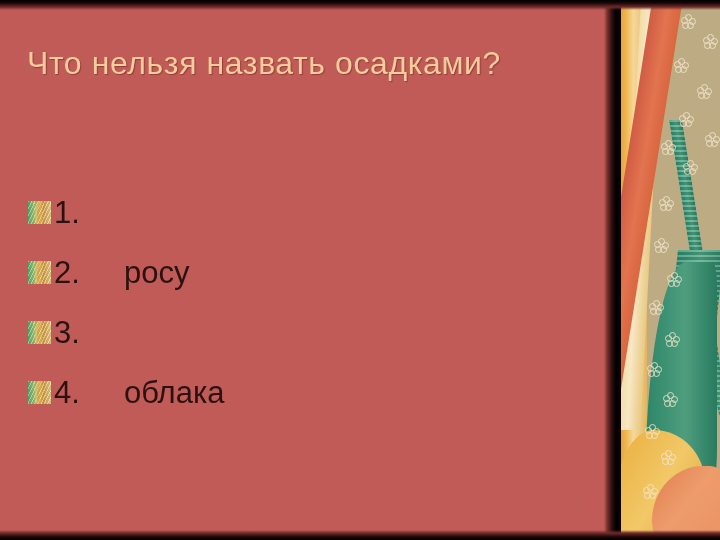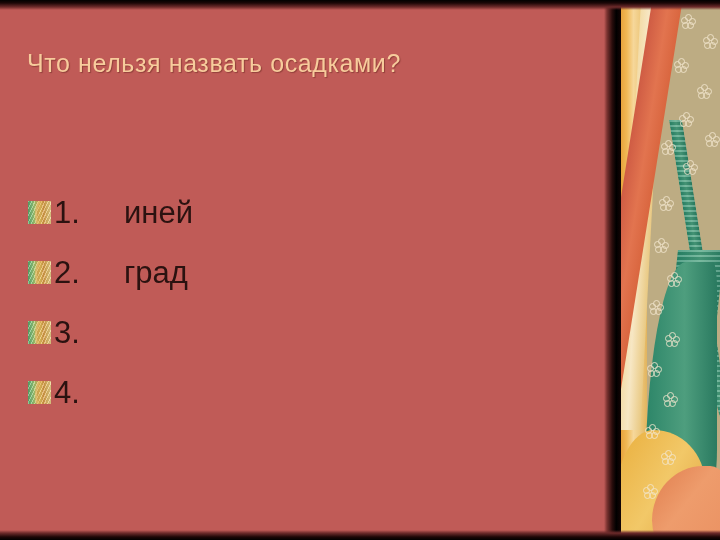--- a/index.html
+++ b/index.html
@@ -41,21 +41,21 @@
     width: 604px;
     height: 540px;
     z-index: 10;
   }
 
   .slide-title {
     position: absolute;
     left: 27px;
     top: 45px;
     width: 560px;
-    font-size: 25px;
+    font-size: 32px;
     line-height: 36px;
     letter-spacing: 0.6px;
     color: #F7CC9C;
     text-shadow: 1px 1px 1px rgba(90,30,25,0.45);
     white-space: nowrap;
   }
 
   .answer-list {
     position: absolute;
     left: 28px;
@@ -251,37 +251,37 @@
 
   <div class="content-area">
 
     <div class="slide-title">Что нельзя назвать осадками?</div>
 
     <div class="answer-list">
 
       <div class="answer-row">
         <span class="bullet"></span>
         <span class="item-number">1.</span>
-        <span class="item-text">иней</span>
       </div>
 
       <div class="answer-row">
         <span class="bullet"></span>
         <span class="item-number">2.</span>
-        <span class="item-text">град</span>
+        <span class="item-text">росу</span>
       </div>
 
       <div class="answer-row">
         <span class="bullet"></span>
         <span class="item-number">3.</span>
       </div>
 
       <div class="answer-row">
         <span class="bullet"></span>
         <span class="item-number">4.</span>
+        <span class="item-text">облака</span>
       </div>
 
     </div>
   </div>
 
   <div class="deco-panel">
     <div class="deco-body">
       <div class="flower-field"></div>
       <div class="orange-ribbon"></div>
       <div class="teal-band teal-sliver"></div>

